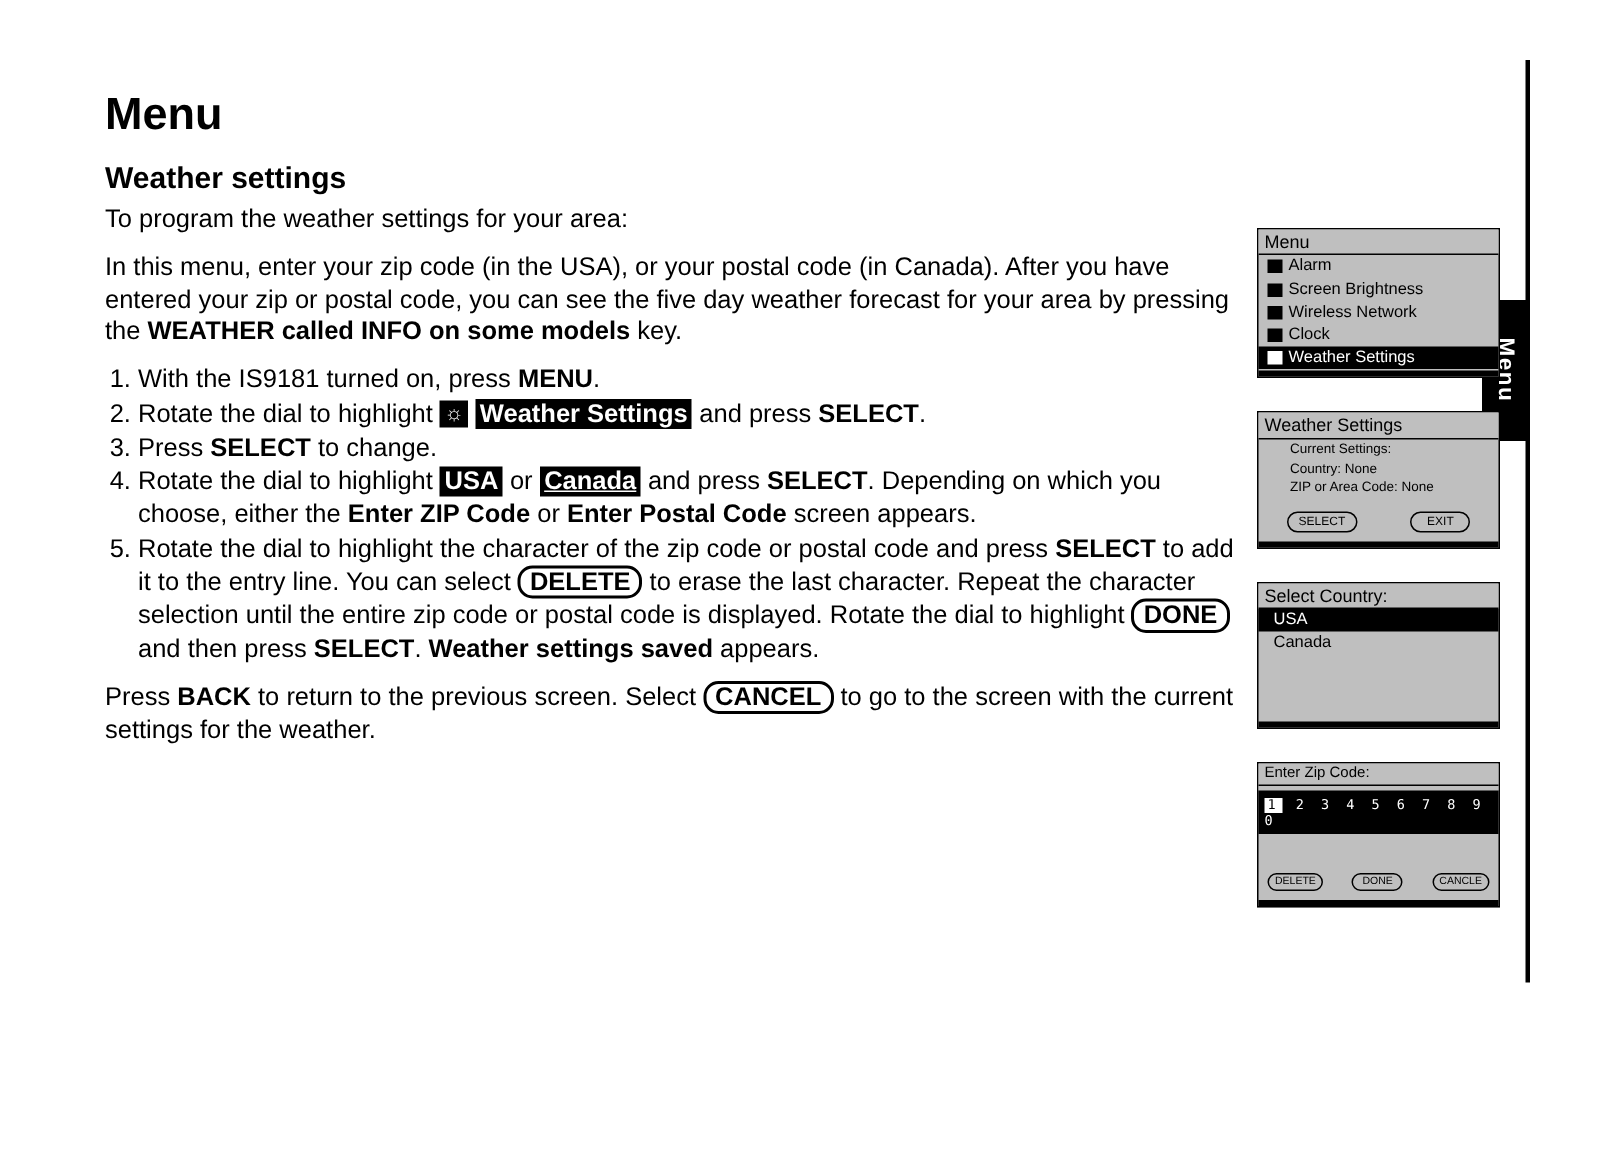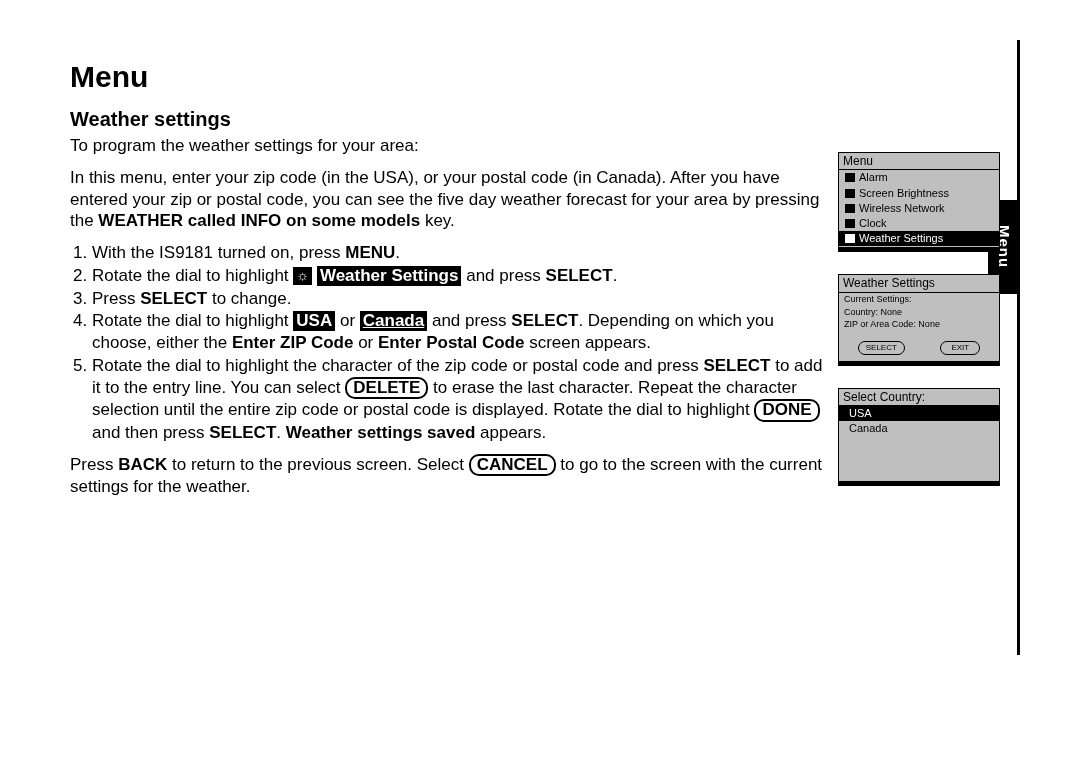--- a/index.html
+++ b/index.html
@@ -136,21 +136,21 @@
     background: #000;
     color: #fff;
   }
   .mini-icon {
     width: 10px;
     height: 9px;
     background: #000;
     flex: 0 0 10px;
   }
   .mini-icon.white { background: #fff; }
-  .screen .tiny { font-size: 9px; padding: 1px 5px; }
+  .screen .tiny { font-size: 9px; padding: 1px 21px; }
   .screen .footer-line {
     height: 4px;
     background: #000;
     margin-top: 1px;
   }
   .btn-row {
     display: flex;
     justify-content: space-around;
     padding: 4px 4px 5px 4px;
     gap: 6px;
@@ -264,18 +264,31 @@
       </div>
 
       <div class="screen">
         <div class="hdr">Select Country:</div>
         <div class="row sel" style="padding-left:10px">USA</div>
         <div class="row" style="padding-left:10px">Canada</div>
         <div style="height:44px"></div>
         <div class="footer-line"></div>
       </div>
 
+      <div class="screen">
+        <div class="hdr" style="font-size:10px">Enter Zip Code:</div>
+        <div style="height:3px;background:#bfbfbf"></div>
+        <div class="thin-black"></div>
+        <div class="num-row"><span class="hl">1</span> <span>2 3 4 5 6 7 8 9 0</span></div>
+        <div style="height:22px"></div>
+        <div class="btn-row tight">
+          <div class="sbtn" style="min-width:34px;font-size:7px;padding:1px 4px">DELETE</div>
+          <div class="sbtn" style="min-width:34px;font-size:7px;padding:1px 4px">DONE</div>
+          <div class="sbtn" style="min-width:34px;font-size:7px;padding:1px 4px">CANCLE</div>
+        </div>
+        <div class="footer-line"></div>
+      </div>
 
     </div>
 
     <div class="page-num">19</div>
   </div>
 </div>
 
 </body></html>

